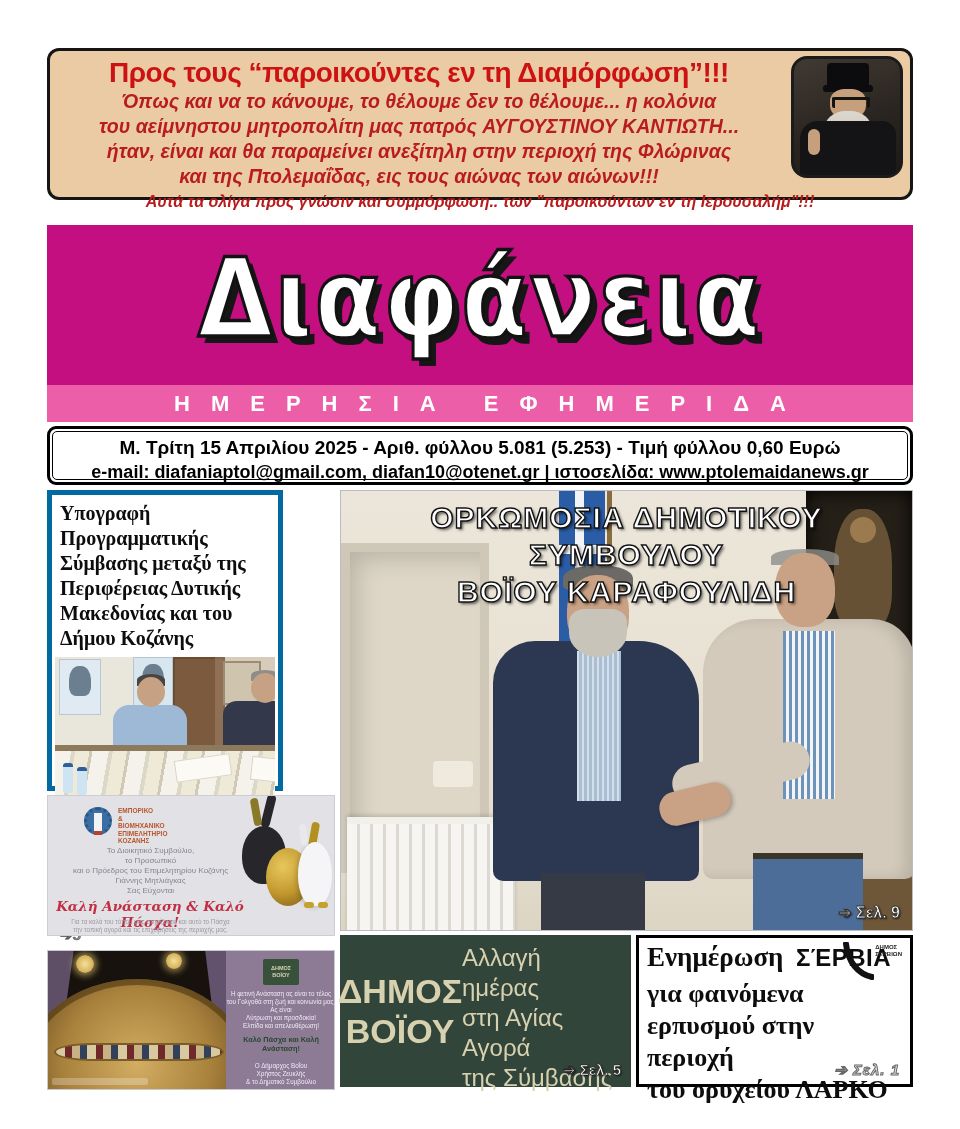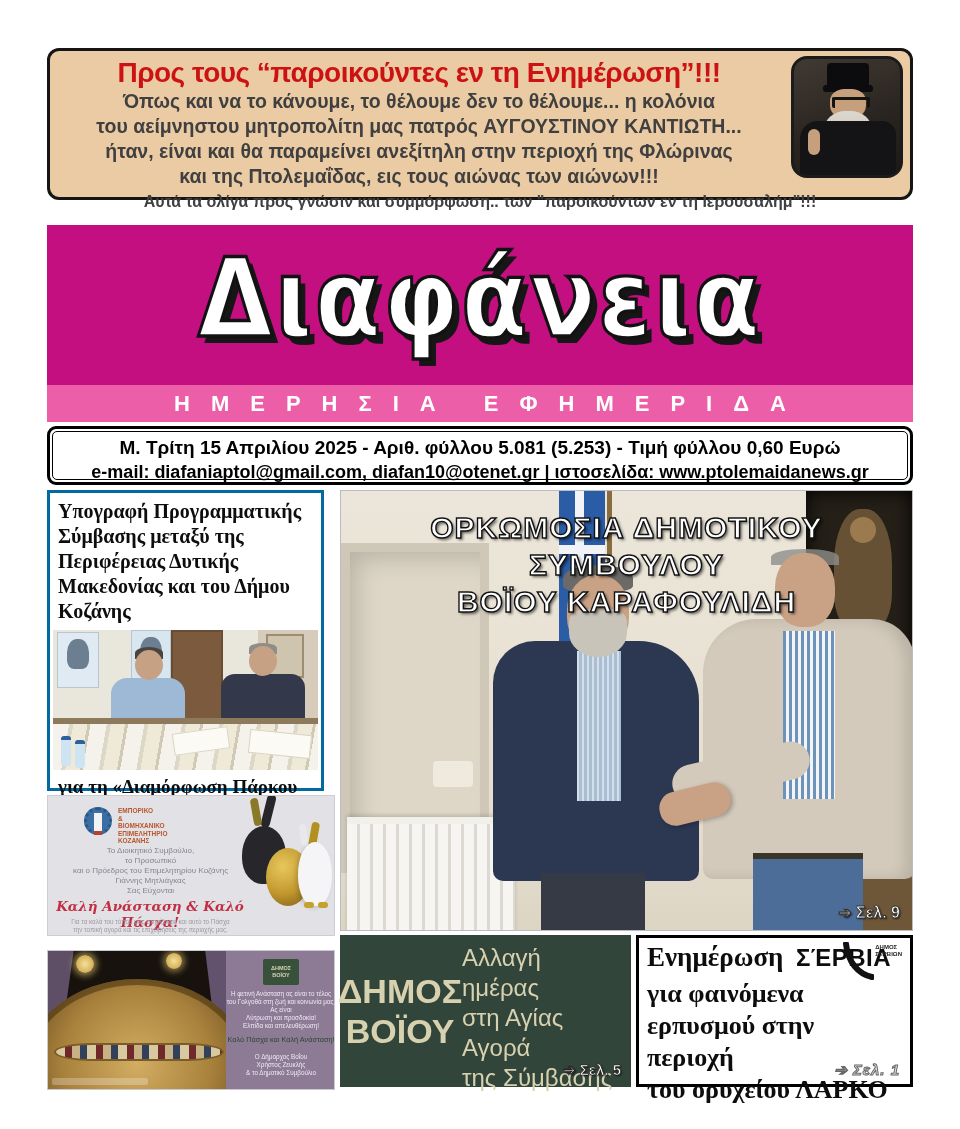--- a/index.html
+++ b/index.html
@@ -5,21 +5,21 @@
   html,body{margin:0;padding:0;}
   body{width:960px;height:1129px;background:#fff;position:relative;
        font-family:"Liberation Sans",sans-serif;overflow:hidden;}
   .abs{position:absolute;}
 
   
   #banner{left:47px;top:48px;width:866px;height:152px;background:#EBCBA3;
           border:3px solid #151515;border-radius:12px;box-sizing:border-box;padding-top:5px;}
   .b-text{margin-right:122px;text-align:center;}
   .b-headline{font-weight:bold;font-size:28px;line-height:33px;color:#CC1212;letter-spacing:-.5px;}
-  .b-line{font-size:19.5px;line-height:25px;color:#404040;font-weight:600;}
+  .b-line{font-size:19.5px;line-height:25px;color:#b91c1c;font-weight:600;font-style:italic;}
   .b-line5{margin-right:0;font-size:16px;}
   .b-bold{font-weight:800;}
   #priest-photo{right:7px;top:5px;width:112px;height:122px;border:3px solid #1b1b1b;border-radius:16px;
      background:linear-gradient(160deg,#413a33 0%,#2b2521 55%,#1d1916 100%);overflow:hidden;box-sizing:border-box;}
   .pr-hat{left:33px;top:4px;width:42px;height:26px;background:#0c0c0e;border-radius:4px 4px 2px 2px;}
   .pr-brim{left:29px;top:26px;width:50px;height:7px;background:#0c0c0e;border-radius:3px;}
   .pr-face{left:36px;top:30px;width:36px;height:30px;background:#c6a07c;border-radius:40% 40% 45% 45%;}
   .pr-glasses{left:38px;top:38px;width:32px;height:8px;border-top:3px solid #15130f;
      border-left:3px solid #15130f;border-right:3px solid #15130f;border-radius:2px;}
   .pr-beard{left:30px;top:52px;width:48px;height:62px;background:linear-gradient(#ddd8cf,#bdb6a8);
@@ -37,21 +37,21 @@
 
   
   #datebox{left:47px;top:426px;width:866px;height:59px;border:3px solid #000;border-radius:9px;
      box-sizing:border-box;background:#fff;}
   #datebox-inner{margin:2px;height:calc(100% - 4px);border:1.5px solid #000;border-radius:5px;
      text-align:center;box-sizing:border-box;padding-top:3px;}
   .d-line1{font-weight:bold;font-size:19px;line-height:25px;color:#000;}
   .d-line2{font-weight:600;font-size:18px;line-height:24px;color:#000;}
 
   
-  #left-article{left:47px;top:490px;width:277px;height:301px;border:3px solid #0369a1;box-sizing:border-box;background:#fff;}
+  #left-article{left:47px;top:490px;width:236px;height:301px;border:5px solid #0369a1;box-sizing:border-box;background:#fff;}
   .la-headline{padding:6px 8px 4px;font-family:"Liberation Serif",serif;font-weight:bold;
      font-size:20px;line-height:25px;color:#0d0d0d;}
   #la-photo{position:relative;margin:2px 3px 0;height:140px;overflow:hidden;background:#e9e6dc;}
   .la-caption{padding:5px 8px 0;font-family:"Liberation Serif",serif;font-weight:bold;
      font-size:19px;line-height:24px;color:#0d0d0d;}
   .la-marker{font-family:"Liberation Sans",sans-serif;font-weight:bold;font-size:15px;color:#8a8a8a;
      -webkit-text-stroke:.5px #555;}
   
   .lp-door{left:118px;top:0;width:48px;height:92px;background:#7c5a3e;border:2px solid #6a4c33;}
   .lp-poster1{left:4px;top:2px;width:40px;height:54px;background:#dfeaf3;border:1px solid #b7c6d2;}
@@ -109,21 +109,21 @@
      background:radial-gradient(#f4e09a,#c59a3a);box-shadow:0 0 6px 3px rgba(240,210,120,.55);}
   .ch-sun2{left:118px;top:2px;width:16px;height:16px;border-radius:50%;
      background:radial-gradient(#f4e09a,#c59a3a);box-shadow:0 0 6px 3px rgba(240,210,120,.5);}
   .ch-ban1{left:-6px;top:-6px;width:26px;height:90px;background:#6b5a78;transform:rotate(8deg);opacity:.85;}
   .ch-ban2{right:-8px;top:-4px;width:24px;height:84px;background:#705e80;transform:rotate(-7deg);opacity:.85;}
   .ch-caption{left:4px;bottom:4px;width:96px;height:7px;background:rgba(255,255,255,.25);border-radius:2px;}
   .voio-right{left:178px;top:0;width:110px;height:100%;background:#8D7B96;text-align:center;box-sizing:border-box;}
   .vo-logo{margin:8px auto 5px;width:36px;height:26px;background:#37513B;border-radius:2px;
      font-size:5.5px;line-height:6.5px;color:#d9d2b4;font-weight:bold;padding-top:6px;box-sizing:border-box;}
   .vo-lines{font-size:6.3px;line-height:8px;color:#efe9f2;}
-  .vo-greet{margin-top:5px;font-size:7.3px;font-weight:normal;color:#27492e;}
+  .vo-greet{margin-top:5px;font-size:7.3px;font-weight:bold;color:#27492e;}
   .vo-sign{margin-top:9px;font-size:6.3px;line-height:8px;color:#efe9f2;}
 
   
   #main-photo{left:340px;top:490px;width:573px;height:441px;border:1px solid #b9bdc2;box-sizing:border-box;
      overflow:hidden;background:linear-gradient(#ece6da 0%,#e6dfd0 70%,#ddd5c4 100%);}
   .sc-niche{left:0;top:52px;width:148px;height:330px;background:#ded7c7;
      box-shadow:inset 0 0 0 9px #cfc8b8,inset 14px 14px 26px rgba(0,0,0,.18);}
   .sc-shelf{left:92px;top:270px;width:40px;height:26px;background:#efeadd;border-radius:4px;}
   .sc-radiator{left:6px;top:326px;width:168px;height:115px;border-top:7px solid #f2f0ea;
      background:repeating-linear-gradient(90deg,#f7f5f1 0 10px,#dcd9d2 10px 13px);box-shadow:0 -2px 4px rgba(0,0,0,.15);}
@@ -152,21 +152,21 @@
      box-shadow:inset -10px 0 14px rgba(0,0,0,.12);}
   .m2-shirt{left:442px;top:140px;width:52px;height:168px;
      background:repeating-linear-gradient(90deg,#6e93bb 0 3px,#f2f4f6 3px 6px);}
   .m2-head{left:434px;top:62px;width:60px;height:74px;background:#c9a184;border-radius:46% 46% 44% 44%;}
   .m2-hair{left:430px;top:58px;width:68px;height:16px;background:#8f8d89;border-radius:50% 50% 0 0;opacity:.8;}
   .m2-jeans{left:412px;top:368px;width:110px;height:73px;background:#4d6d99;}
   .m2-belt{left:412px;top:362px;width:110px;height:10px;background:#3a3429;}
   .m2-arm{left:330px;top:262px;width:140px;height:38px;background:#d3cabb;border-radius:19px;transform:rotate(-13deg);}
   .sc-hands{left:318px;top:296px;width:72px;height:34px;background:#c9a184;border-radius:16px;transform:rotate(-14deg);
      box-shadow:2px 2px 4px rgba(0,0,0,.25);}
-  .ph-headline{left:0;top:18px;width:100%;text-align:center;font-weight:bold;font-size:30px;line-height:37px;
+  .ph-headline{left:0;top:8px;width:100%;text-align:center;font-weight:bold;font-size:30px;line-height:37px;
      color:#fff;letter-spacing:1px;-webkit-text-stroke:1.4px #111;text-shadow:2px 2px 3px rgba(0,0,0,.6);}
   .ph-marker{right:12px;bottom:8px;font-weight:bold;font-size:16px;color:#fff;
      -webkit-text-stroke:.8px #333;text-shadow:1px 1px 2px rgba(0,0,0,.8);}
 
   
   #market-panel{left:340px;top:935px;width:291px;height:152px;background:#31453A;box-sizing:border-box;}
   .mk-left{left:0;top:0;width:120px;height:100%;display:flex;align-items:center;justify-content:center;
      text-align:center;font-weight:bold;font-size:34px;line-height:40px;color:#D8D1AF;}
   .mk-right{left:122px;top:8px;width:160px;font-size:24px;line-height:30px;color:#D8D1AF;font-weight:500;}
   .mk-marker{right:10px;bottom:8px;font-weight:bold;font-size:15px;color:#fff;
@@ -181,21 +181,21 @@
   .sv-logo-text{position:absolute;right:0;top:2px;font-size:6px;line-height:7px;font-weight:bold;color:#222;text-align:left;}
   .sv-swoosh{position:absolute;left:0;top:0;}
   .sv-line{font-family:"Liberation Serif",serif;font-weight:bold;font-size:26px;line-height:32px;color:#0d0d0d;}
   .sv-marker{position:absolute;right:10px;bottom:5px;font-style:italic;font-weight:bold;font-size:15px;
      color:#e8e8e8;-webkit-text-stroke:1px #666;letter-spacing:1px;}
 </style>
 </head>
 <body>
 
 <div id="banner" class="abs">
-  <div class="b-text b-headline">Προς τους “παροικούντες εν τη Ενημέρωση”!!!</div>
+  <div class="b-text b-headline">Προς τους “παροικούντες εν τη Διαμόρφωση”!!!</div>
   <div class="b-text b-line">Όπως και να το κάνουμε, το θέλουμε δεν το θέλουμε... η κολόνια</div>
   <div class="b-text b-line"><span>του αείμνηστου μητροπολίτη μας πατρός </span><span class="b-bold">ΑΥΓΟΥΣΤΙΝΟΥ ΚΑΝΤΙΩΤΗ...</span></div>
   <div class="b-text b-line">ήταν, είναι και θα παραμείνει ανεξίτηλη στην περιοχή της Φλώρινας</div>
   <div class="b-text b-line">και της Πτολεμαΐδας, εις τους αιώνας των αιώνων!!!</div>
   <div class="b-text b-line b-line5">Αυτά τα ολίγα προς γνώσιν και συμμόρφωση.. των "παροικούντων εν τη Ιερουσαλήμ"!!!</div>
   <div id="priest-photo" class="abs">
     <div class="pr-hat abs"></div>
     <div class="pr-brim abs"></div>
     <div class="pr-face abs"></div>
     <div class="pr-glasses abs"></div>

